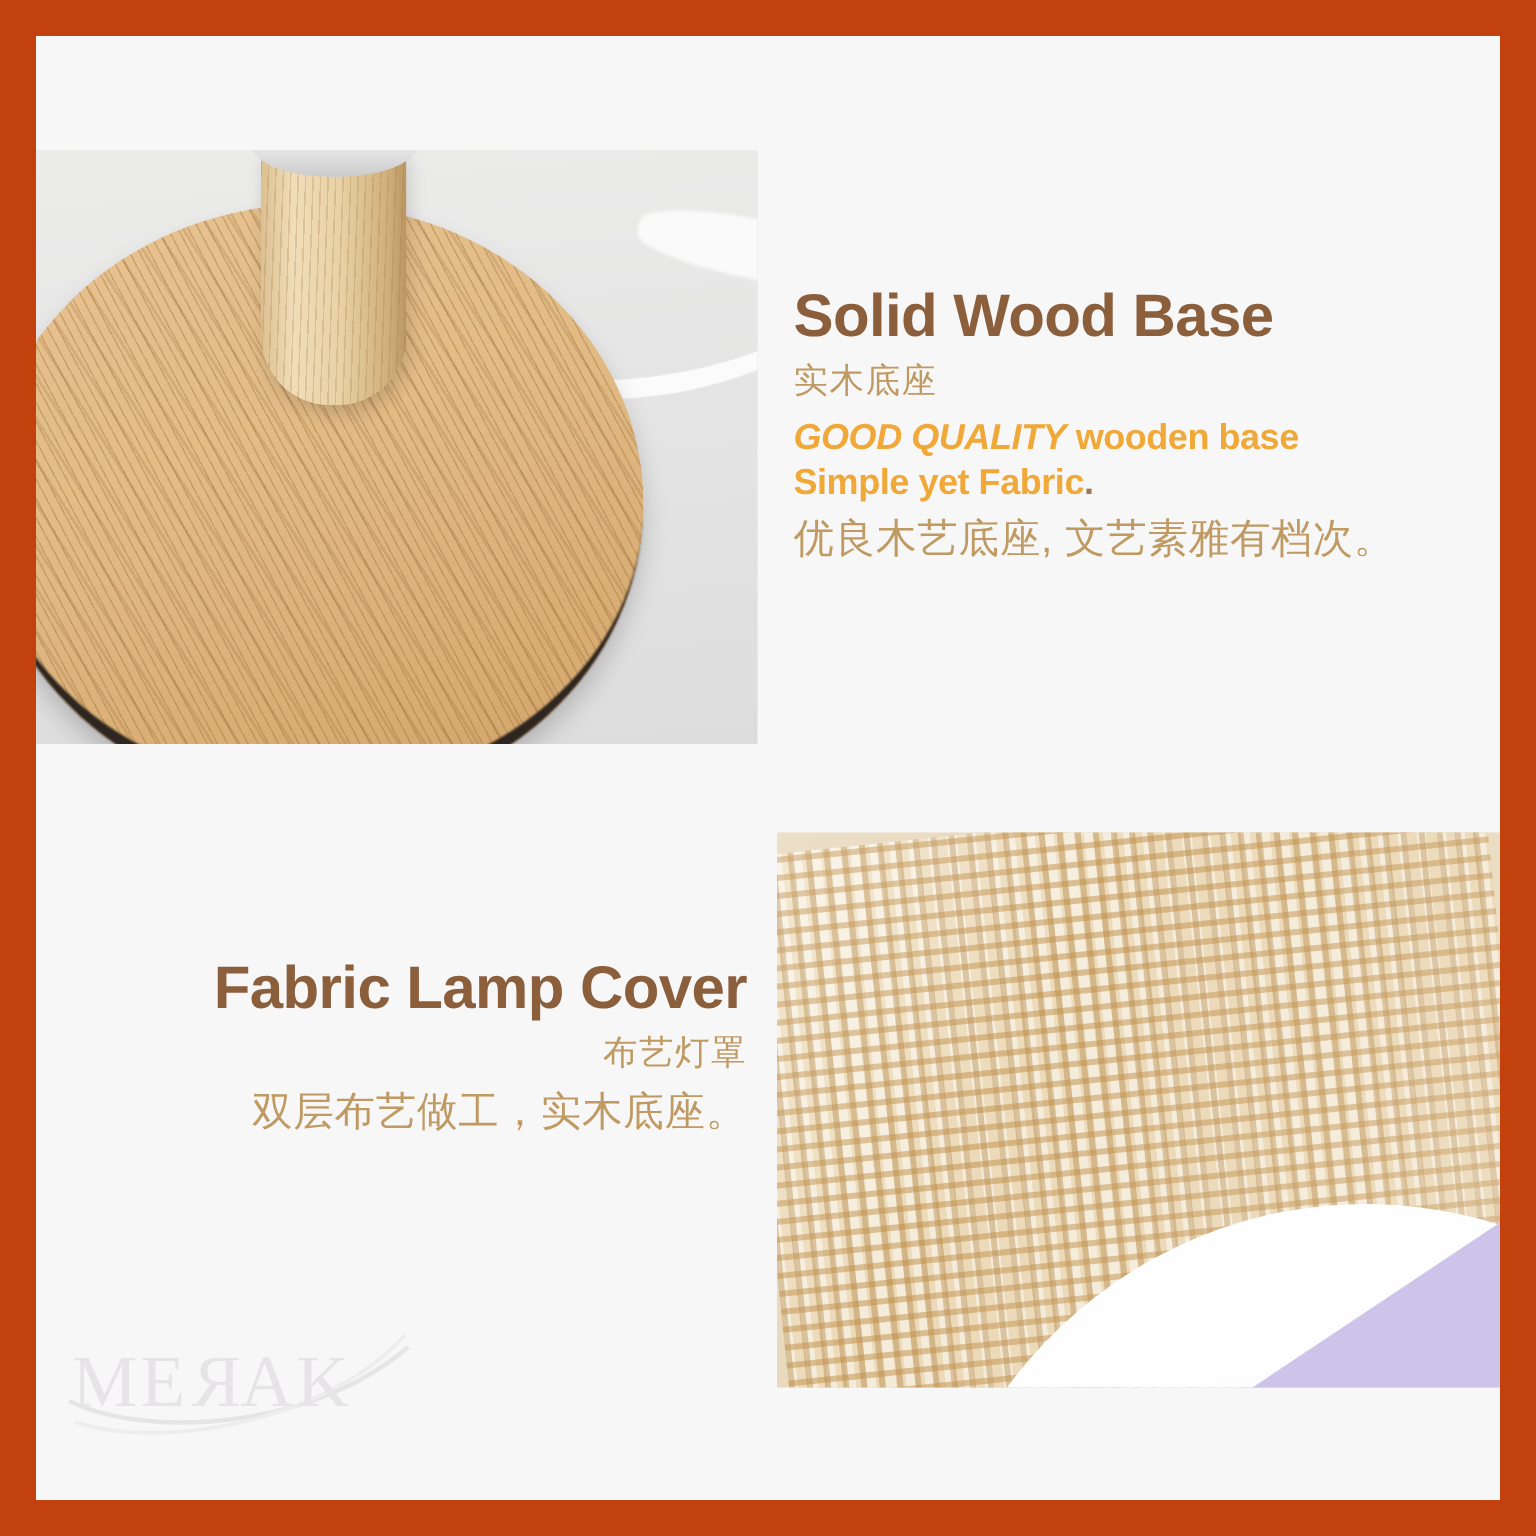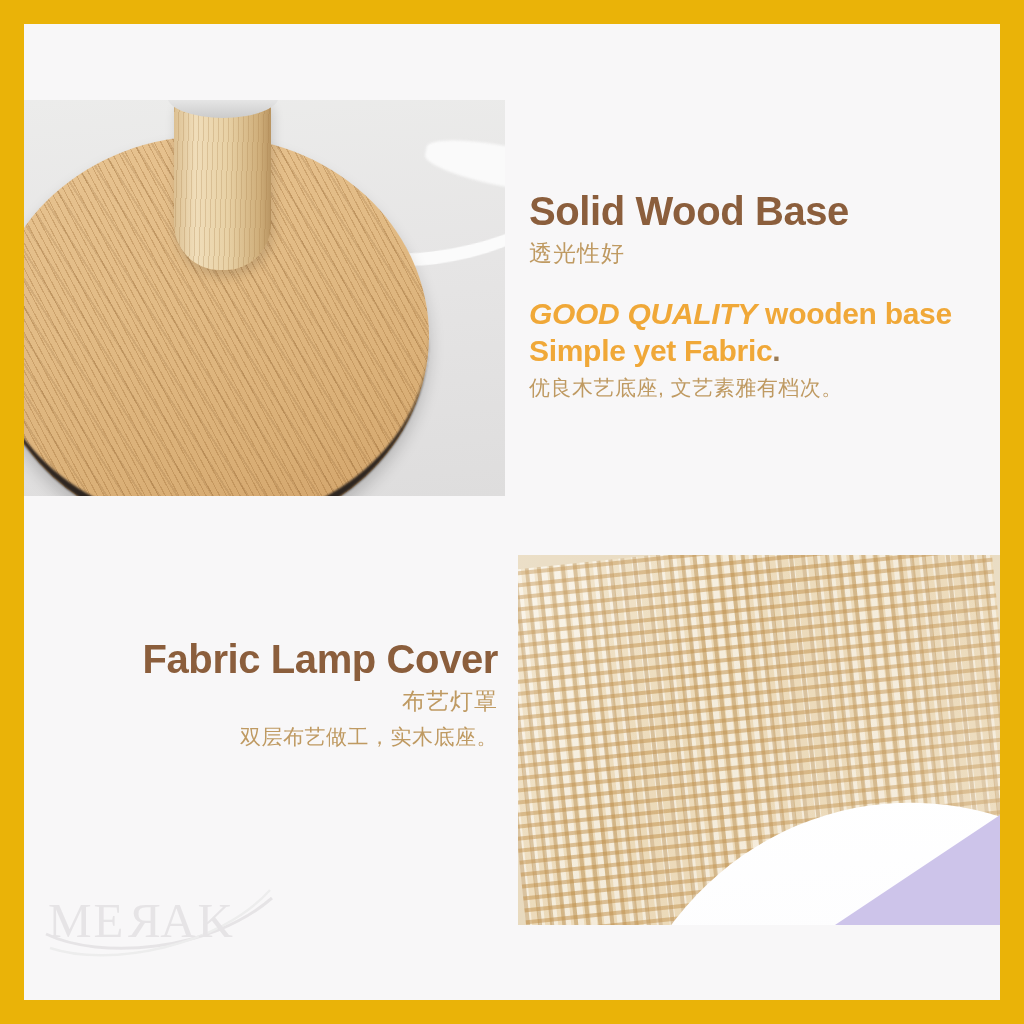--- a/index.html
+++ b/index.html
@@ -10,21 +10,21 @@
   }
   body {
     font-family: "Liberation Sans", sans-serif;
   }
 
   
   #poster {
     position: relative;
     width: 1024px;
     height: 1024px;
-    background: #eab308;          
+    background: #c2410c;          
     overflow: hidden;
     box-sizing: border-box;
   }
   #canvas {
     position: absolute;
     left: 24px;
     top: 24px;
     width: 976px;
     height: 976px;
     background: #f8f7f8;          
@@ -222,38 +222,38 @@
     font-stretch: condensed;
   }
   .subhead-cn {
     color: #bf9a62;
     font-size: 23px;
     line-height: 1.5;
     margin: 4px 0 0 0;
     letter-spacing: 1px;
   }
   .promo {
-    margin: 24px 0 0 0;
+    margin: 6px 0 0 0;
     color: #f0a838;
     font-weight: bold;
-    font-size: 30px;
+    font-size: 24px;
     line-height: 1.25;
     letter-spacing: -0.3px;
   }
   .promo .em {
     font-style: italic;
     font-weight: bold;
   }
   .promo .period {
     color: #9a7a52;
     font-style: normal;
   }
   .note-cn {
     color: #bf9a62;
-    font-size: 21px;
+    font-size: 27px;
     line-height: 1.45;
     margin: 3px 0 0 0;
     letter-spacing: 0.5px;
   }
 
   
   #watermark {
     position: absolute;
     left: 16px;
     bottom: 38px;
@@ -289,21 +289,21 @@
       <div class="cord2"></div>
       <div class="disc"></div>
       <div class="disc-rim"></div>
       <div class="post"></div>
       <div class="socket"></div>
 
     </div>
 
     <div class="text-block" id="block-wood">
       <h2 class="headline">Solid Wood Base</h2>
-      <p class="subhead-cn">透光性好</p>
+      <p class="subhead-cn">实木底座</p>
       <p class="promo">
         <span class="em">GOOD QUALITY</span><span> wooden base</span><br>
         <span>Simple yet Fabric</span><span class="period">.</span>
       </p>
       <p class="note-cn">优良木艺底座, 文艺素雅有档次。</p>
     </div>
 
     <div class="photo" id="photo-fabric">
       <div class="weave"></div>
       <div class="shade-light"></div>

